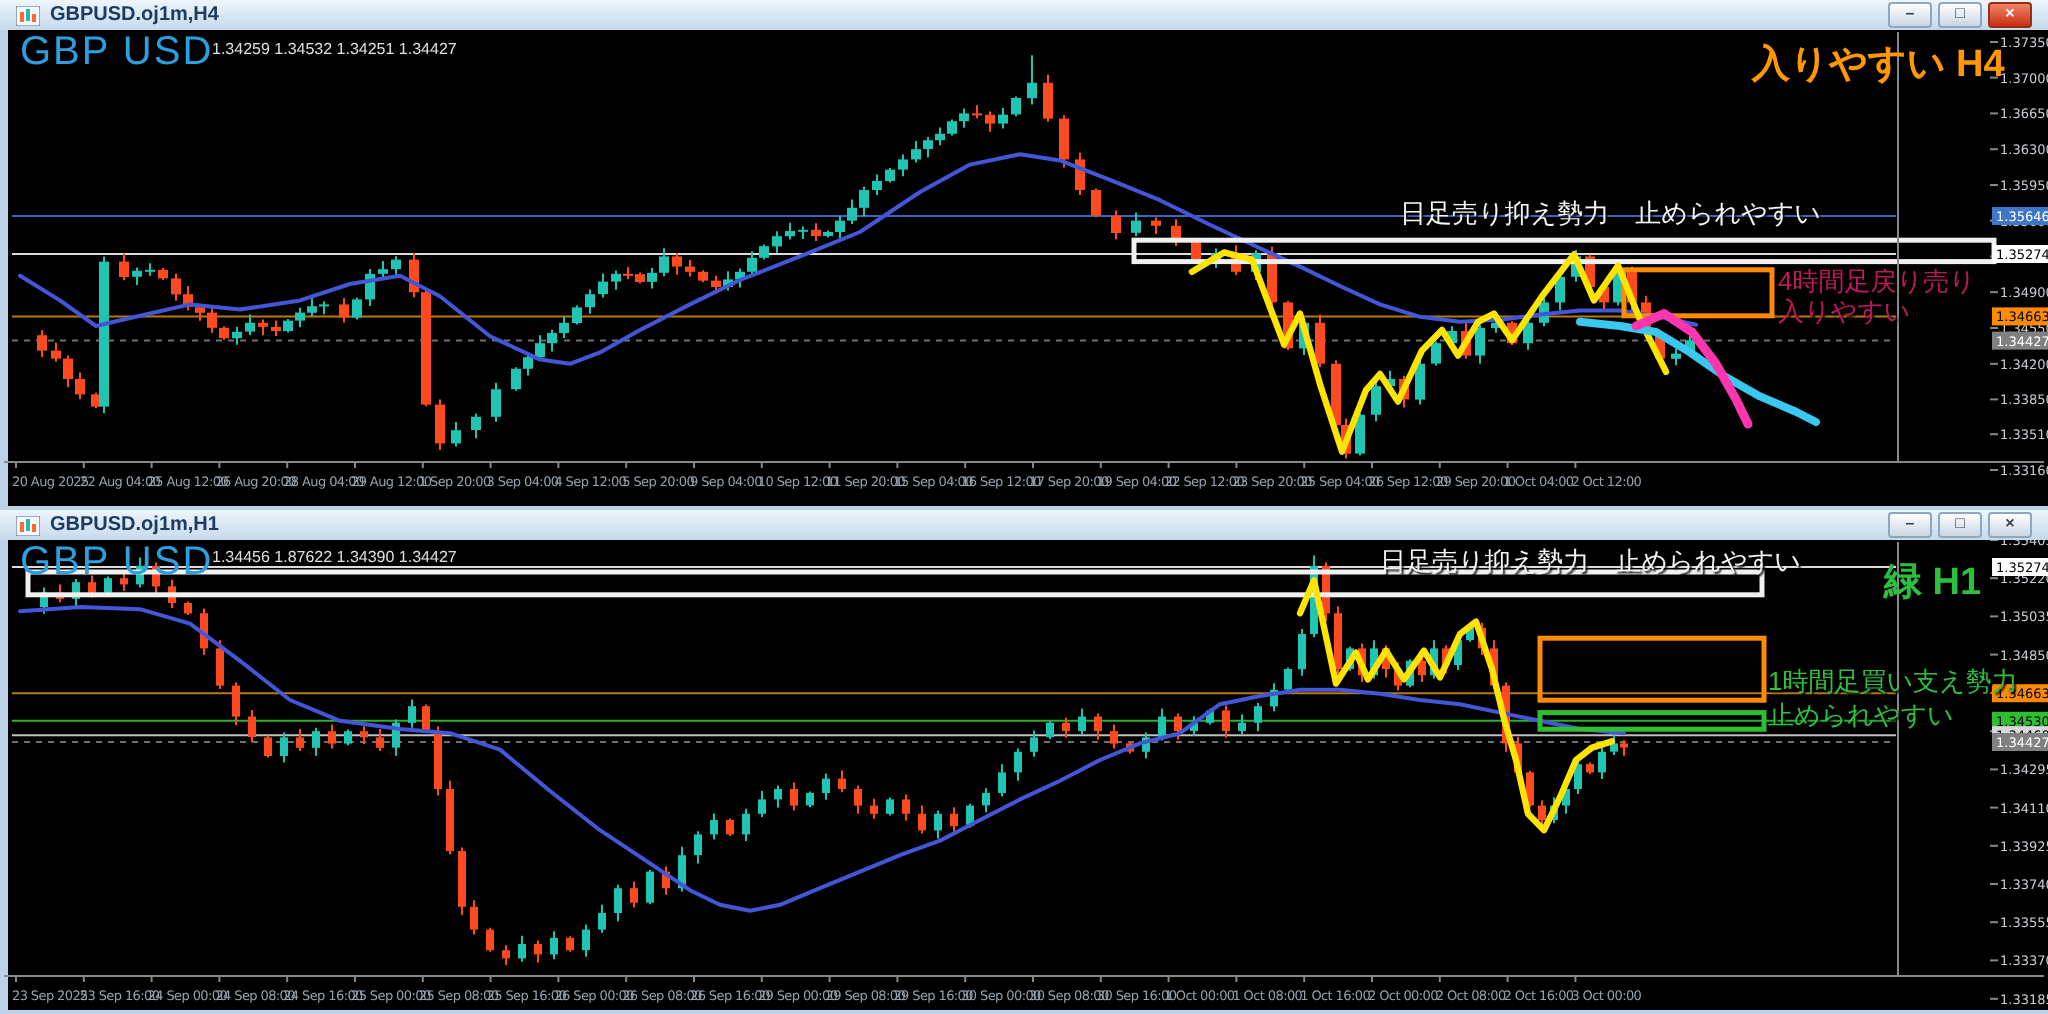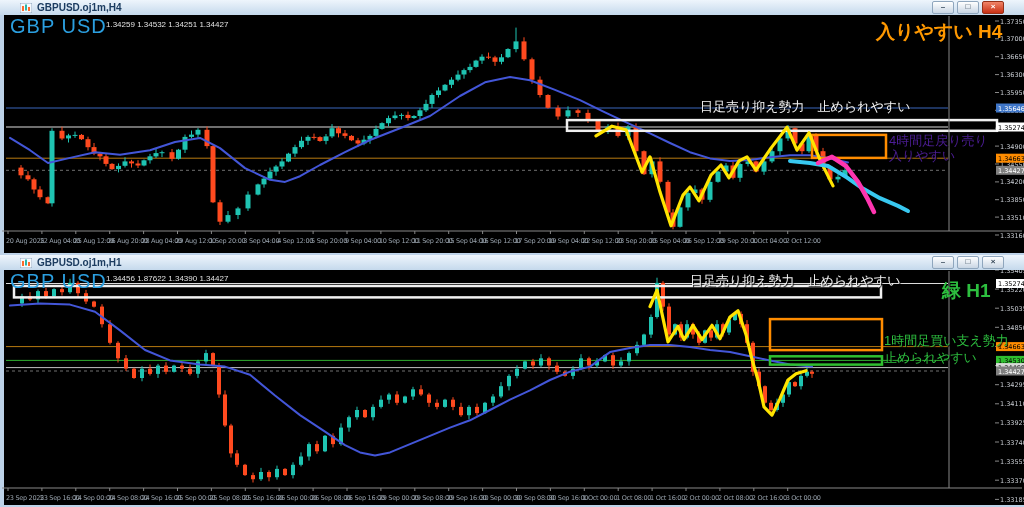--- a/index.html
+++ b/index.html
@@ -1,35 +1,35 @@
 <!DOCTYPE html>
 <html><head>
 <meta charset="utf-8">
 <style>
   html,body{margin:0;padding:0;width:1024px;height:507px;overflow:hidden;
     font-family:"Liberation Sans",sans-serif;background:#bdd2e8}
   .win{position:absolute;left:0;width:1024px;background:#bdd2e8}
-  .titlebar{display:flex;align-items:center;height:15px;padding:0 20px;gap:5px;
+  .titlebar{display:flex;align-items:center;height:15px;padding:0 8px;gap:5px;
     background:linear-gradient(#eef5fc,#c5d9ec);border-bottom:1px solid #9ab6d2;
     font-size:10px;font-weight:bold;color:#1c3c60;white-space:nowrap}
   .tbicon{width:12px;height:10px;display:inline-block}
   .tbbtns{margin-left:auto;display:flex;gap:3px}
   .wbtn{width:20px;height:11px;border:1px solid #8fa6bd;border-radius:2px;
     background:linear-gradient(#ffffff,#c9d6e4);font-size:8px;line-height:10px;
     text-align:center;color:#345;font-weight:bold}
   .wbtn.close-active{background:linear-gradient(#f08468,#c83014);color:#fff;border-color:#953018}
   .plotwrap{position:absolute;left:0;right:0}
   .plotwrap svg{position:absolute;left:0;top:0}
   .ovl{position:absolute;white-space:nowrap;pointer-events:none}
   .symbol{font-size:20px;font-weight:normal;color:#2b9fe0;letter-spacing:1px}
   .ohlc{font-size:8px;color:#e0e0e0}
   .corner{font-size:19px;font-weight:bold}
   .ann{font-size:13px;font-weight:normal;text-shadow:1px 1px 1px #000}
   .ann.white{color:#f5f5f5}
-  .ann.orange{color:#4c1d95}
+  .ann.orange{color:#be185d}
   .ann.green{color:#2dbf3f}
   svg text{font-family:"DejaVu Sans",sans-serif}
 </style>
 </head>
 <body>
 
 <div class="win" style="top:0;height:253px">
   <div class="titlebar">
     <span class="tbicon">
       <svg width="12" height="10" viewBox="0 0 12 10">

